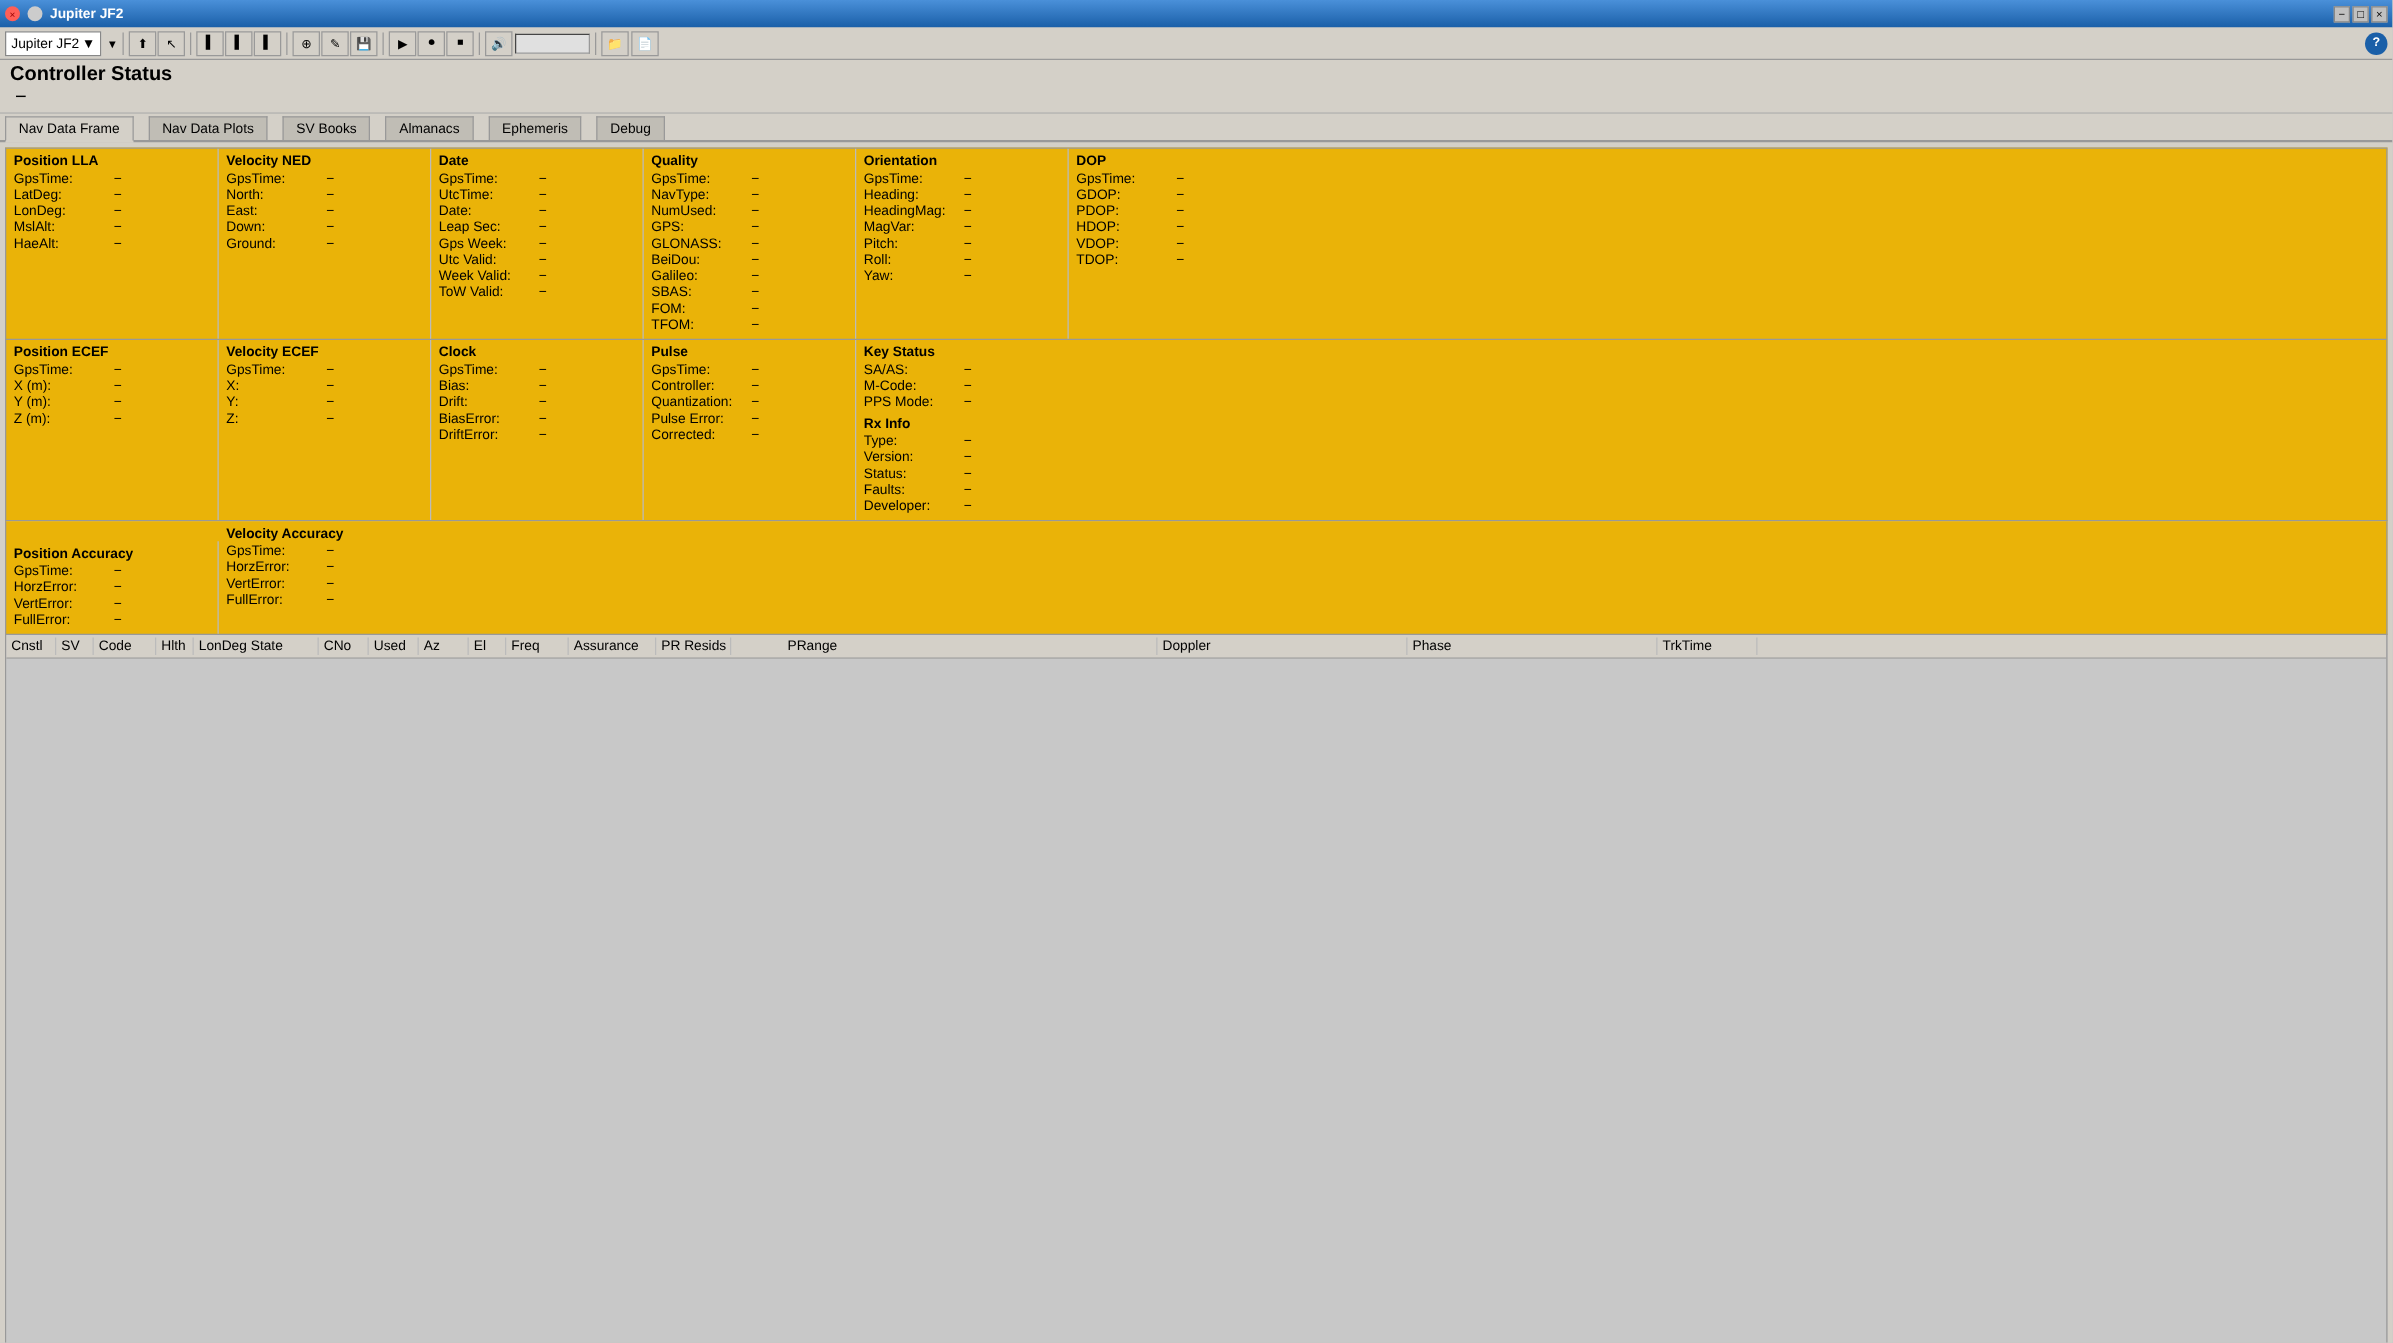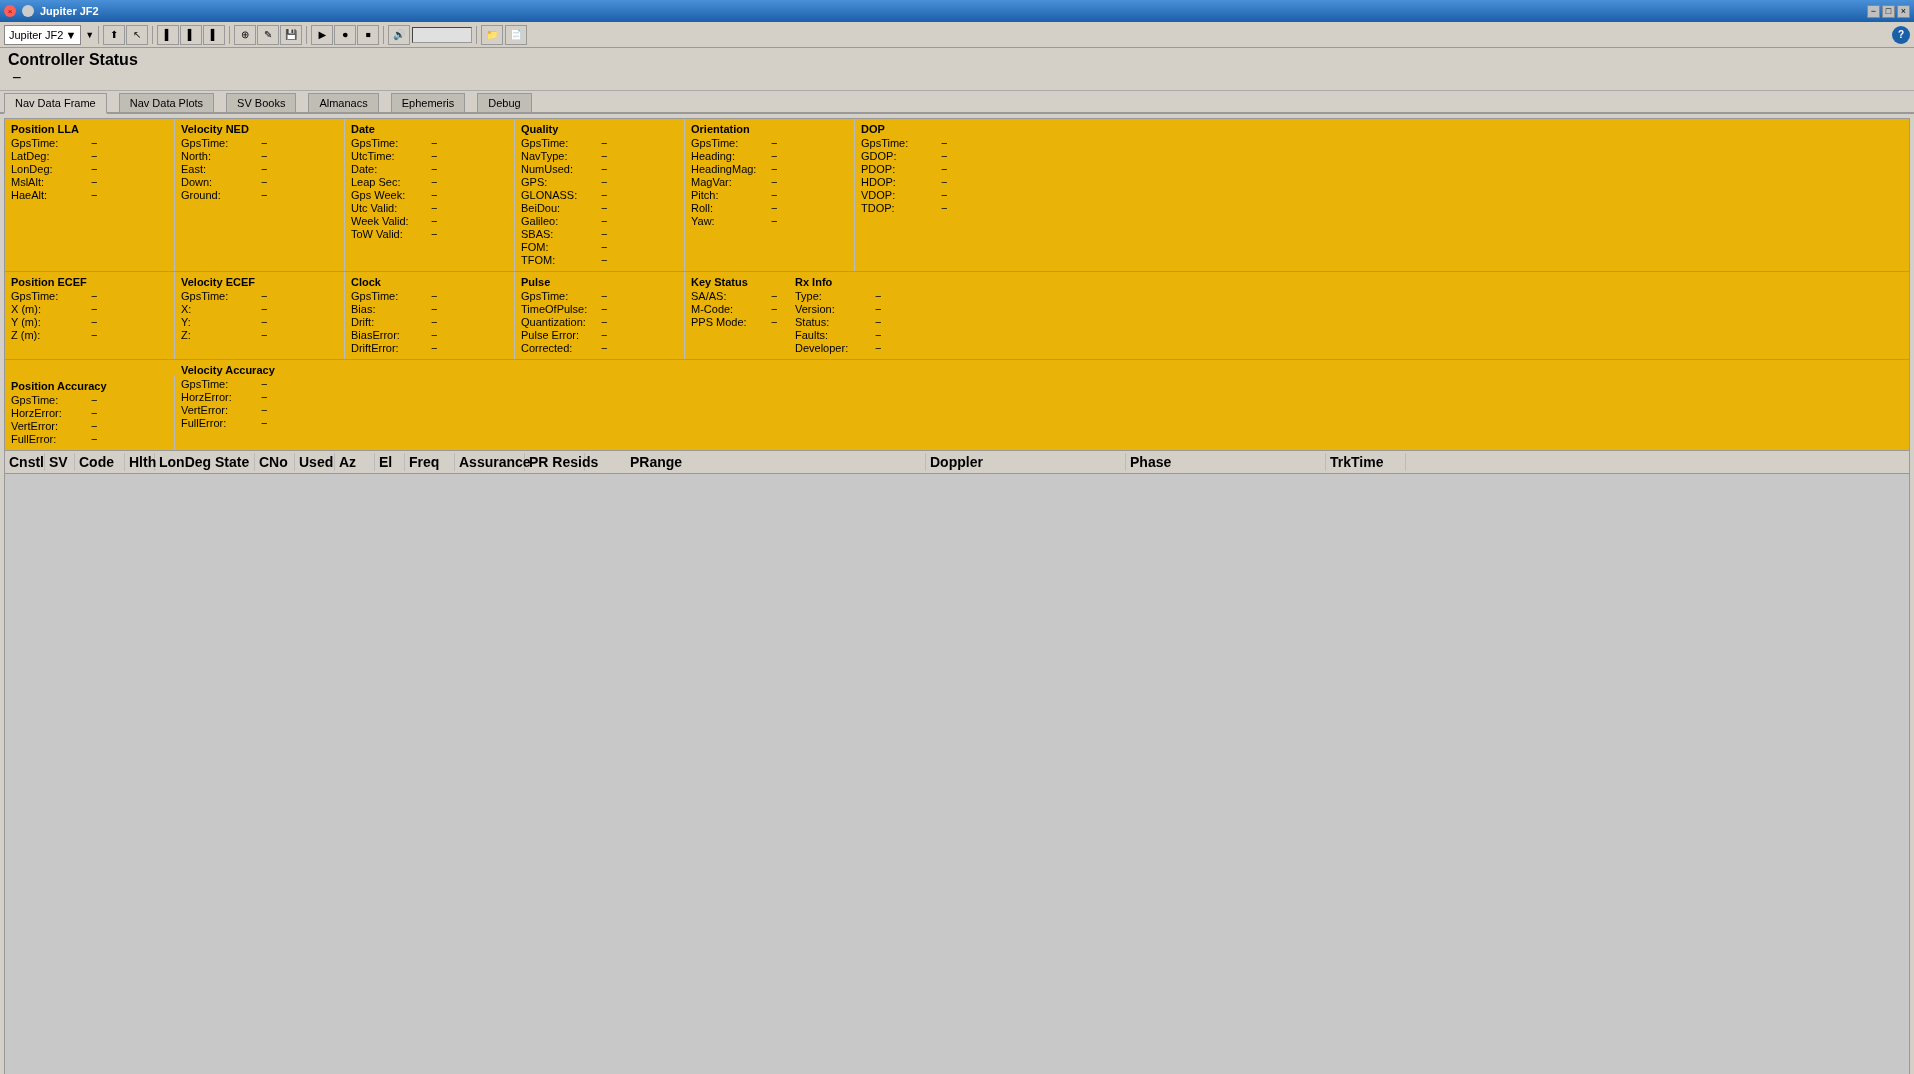--- a/index.html
+++ b/index.html
@@ -189,22 +189,22 @@
       display: flex;
       flex-direction: column;
     }
     .table-header {
       display: flex;
       background: #d4d0c8;
       border-bottom: 1px solid #999;
       padding: 2px 0;
     }
     .table-header-cell {
-      font-size: 14px;
-      font-weight: bold;
+      font-size: 11px;
+      font-weight: normal;
       padding: 1px 4px;
       border-right: 1px solid #bbb;
       white-space: nowrap;
     }
     .table-body {
       flex: 1;
       background: #c8c8c8;
     }
 
     
@@ -575,38 +575,38 @@
       </div>
     </div>
 
     <div class="section-block" style="min-width:170px;">
       <div class="section-title">Pulse</div>
       <div class="field-row">
         <span class="field-label">GpsTime:</span>
         <span class="field-value">−</span>
       </div>
       <div class="field-row">
-        <span class="field-label">TimeOfPulse:</span>
+        <span class="field-label">Controller:</span>
         <span class="field-value">−</span>
       </div>
       <div class="field-row">
         <span class="field-label">Quantization:</span>
         <span class="field-value">−</span>
       </div>
       <div class="field-row">
         <span class="field-label">Pulse Error:</span>
         <span class="field-value">−</span>
       </div>
       <div class="field-row">
         <span class="field-label">Corrected:</span>
         <span class="field-value">−</span>
       </div>
     </div>
 
-    <div class="section-block" style="min-width:320px; border-right: none; display: flex; gap: 4px;">
+    <div class="section-block" style="min-width:320px; border-right: none; display: flex; flex-direction: column; gap: 4px;">
 
       <div>
         <div class="section-title">Key Status</div>
         <div class="field-row">
           <span class="field-label">SA/AS:</span>
           <span class="field-value">−</span>
         </div>
         <div class="field-row">
           <span class="field-label">M-Code:</span>
           <span class="field-value">−</span>

